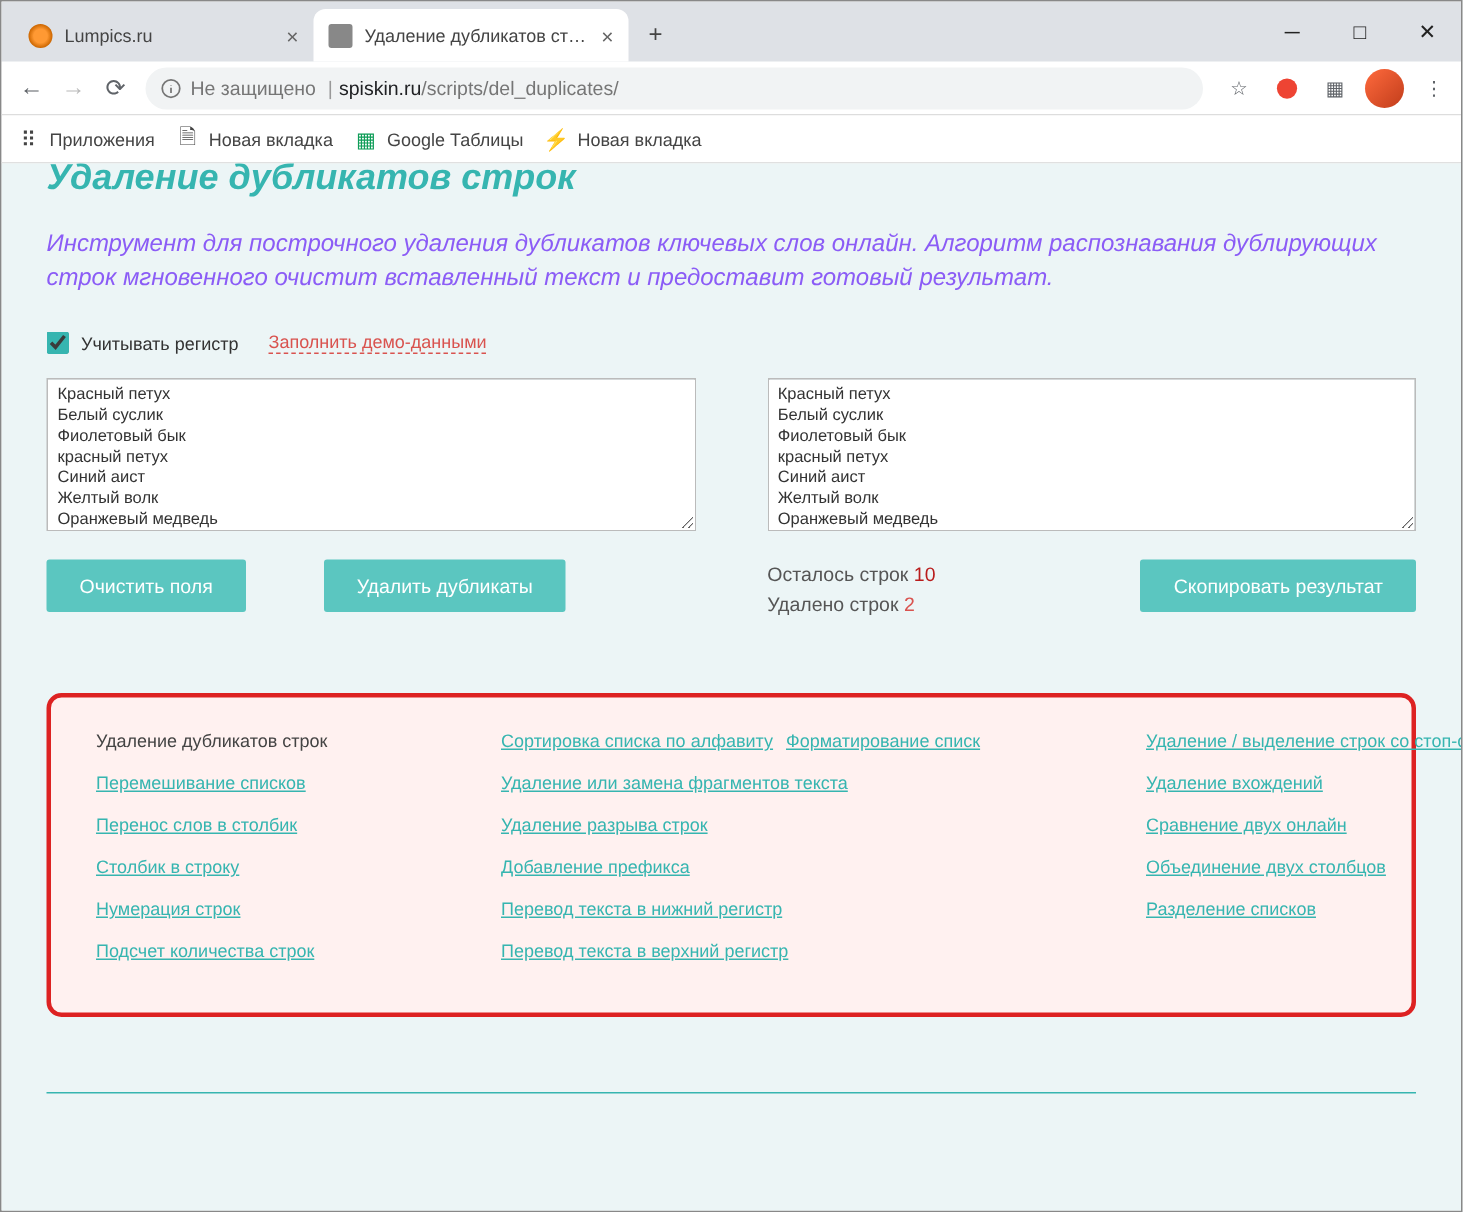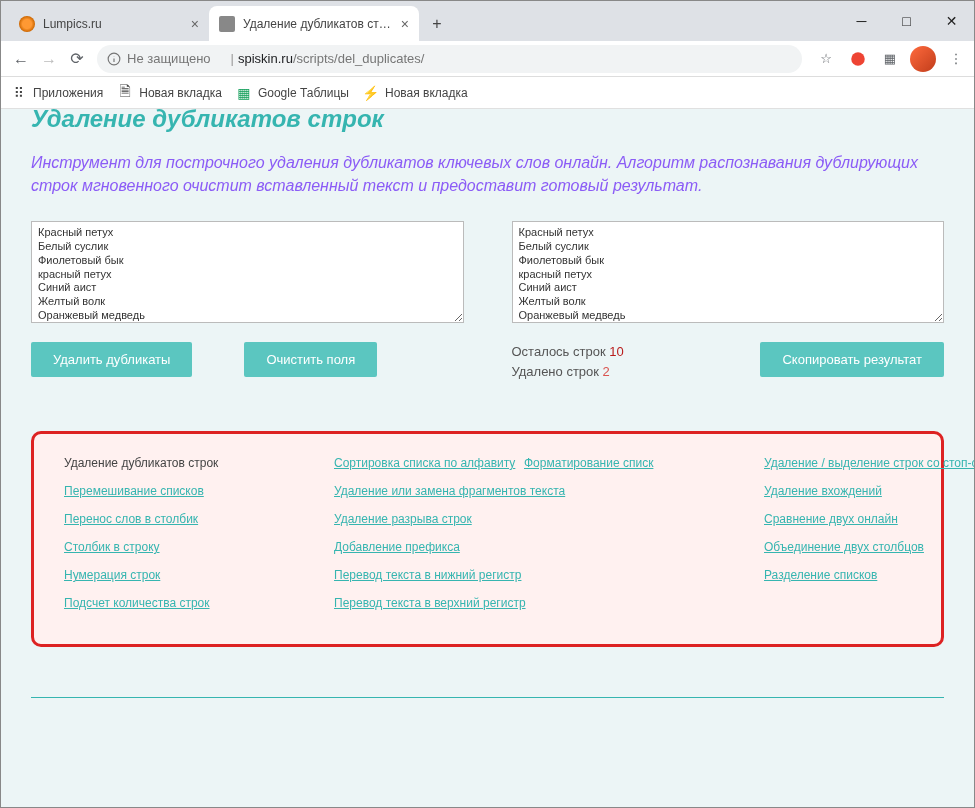--- a/index.html
+++ b/index.html
@@ -19,21 +19,21 @@
 .winctrl { position: absolute; right: 0; top: 0; display: flex; height: 40px; }
 .winctrl div { width: 45px; display: flex; align-items: center; justify-content: center; color: #222; cursor: pointer; font-size: 14px; }
 
 
 .addrbar { height: 36px; background: #fff; display: flex; align-items: center; padding: 0 6px; border-bottom: 1px solid #ddd; }
 .navbtn { width: 28px; height: 28px; display: flex; align-items: center; justify-content: center; color: #5f6368; font-size: 16px; cursor: pointer; }
 .navbtn.disabled { color: #bbb; }
 .omnibox { flex: 1; height: 28px; background: #f1f3f4; border-radius: 14px; display: flex; align-items: center; padding: 0 10px; margin: 0 6px; font-size: 13px; color: #555; }
 .omnibox .warn { display: flex; align-items: center; margin-right: 6px; }
 .omnibox .warn svg { width: 14px; height: 14px; }
-.omnibox .notsecure { color: #767676; margin-right: 16px; }
+.omnibox .notsecure { color: #767676; margin-right: 4px; }
 .omnibox .sep { color: #999; margin: 0 4px; }
 .omnibox .domain { color: #202124; }
 .omnibox .path { color: #767676; }
 .rightctrls { display: flex; align-items: center; gap: 8px; margin-left: 6px; }
 .iconbtn { width: 24px; height: 24px; display: flex; align-items: center; justify-content: center; cursor: pointer; color: #5f6368; }
 .avatar { width: 26px; height: 26px; border-radius: 50%; background: linear-gradient(135deg, #ff6a3d, #c13d1b); }
 
 
 .bmbar { height: 32px; background: #fff; display: flex; align-items: center; padding: 0 10px; gap: 14px; border-bottom: 1px solid #e0e0e0; font-size: 12px; color: #444; }
 .bm { display: flex; align-items: center; gap: 6px; cursor: pointer; }
@@ -138,20 +138,27 @@
   <div class="bm">
     <span class="ico" style="color:#e67e22">⚡</span>
     <span>Новая вкладка</span>
   </div>
 </div>
 
 <div class="page">
   <div class="ptitle">Удаление дубликатов строк</div>
   <div class="pdesc">Инструмент для построчного удаления дубликатов ключевых слов онлайн. Алгоритм распознавания дублирующих строк мгновенного очистит вставленный текст и предоставит готовый результат.</div>
 
+  <div class="controls-row">
+    <label class="chk">
+      <input type="checkbox" checked="" style="">
+      <span>Учитывать регистр</span>
+    </label>
+    <a class="demo-link">Заполнить демо-данными</a>
+  </div>
 
   <div class="ta-row">
     <div class="ta-col">
       <textarea id="ta1" style="">Красный петух
 Белый суслик
 Фиолетовый бык
 красный петух
 Синий аист
 Желтый волк
 Оранжевый медведь
@@ -164,22 +171,22 @@
 красный петух
 Синий аист
 Желтый волк
 Оранжевый медведь
 Черный страус</textarea>
     </div>
   </div>
 
   <div class="btn-row">
     <div class="btn-left">
+      <button class="btn">Очистить поля</button>
       <button class="btn">Удалить дубликаты</button>
-      <button class="btn">Очистить поля</button>
     </div>
     <div class="btn-right-wrap">
       <div class="stats">
         <div><span>Осталось строк </span><span class="num1">10</span></div>
         <div><span>Удалено строк </span><span class="num2">2</span></div>
       </div>
       <button class="btn">Скопировать результат</button>
     </div>
   </div>
 

